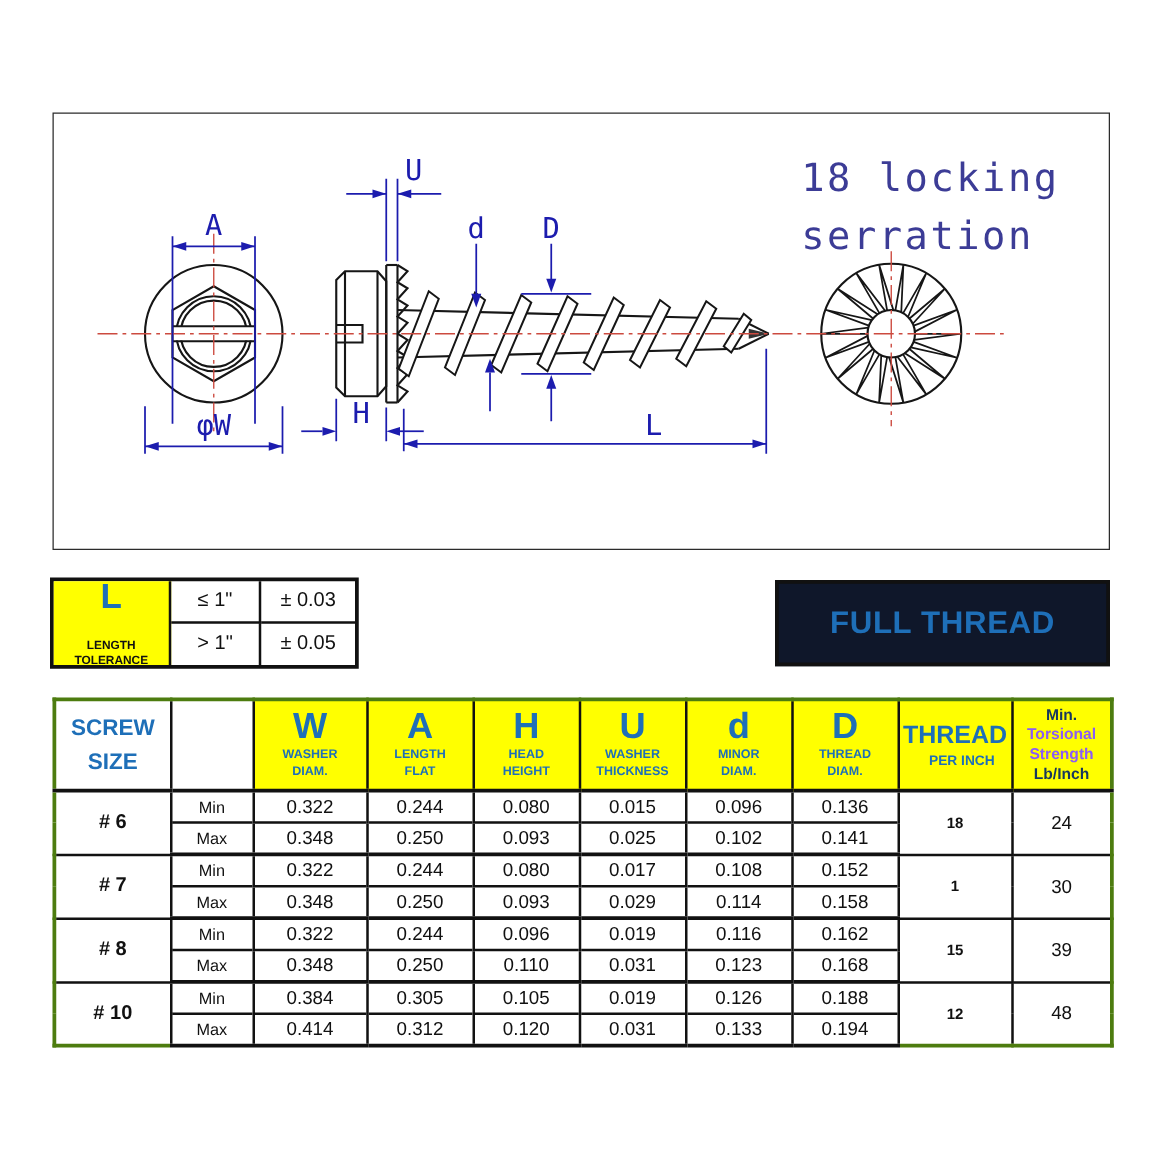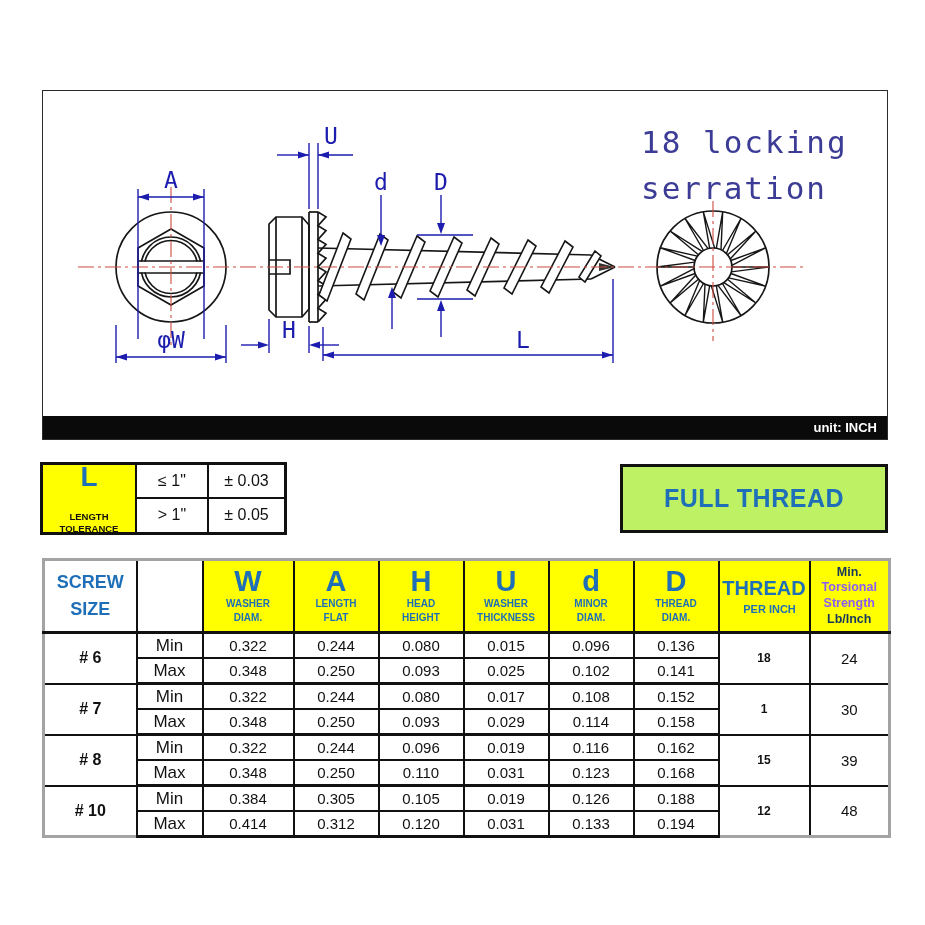--- a/index.html
+++ b/index.html
@@ -32,46 +32,46 @@
   .tol-symbol { color:#1e6fb8; font-size:28px; font-weight:bold; line-height:1; }
   .tol-caption { font-size:9.5px; font-weight:bold; color:#111; margin-top:20px; line-height:1.25; text-align:center; }
   .tol-grid { flex:1; display:grid; grid-template-columns:72px 1fr; grid-template-rows:1fr 1fr; }
   .tol-cell { display:flex; align-items:center; justify-content:center; font-size:16px; color:#111; }
   .tol-cell.bb { border-bottom:2px solid #111; }
   .tol-cell.br { border-right:2px solid #111; }
 
   
   .full-thread {
     position:absolute; left:620px; top:464px; width:268px; height:69px;
-    background:#bef264; border:3px solid #111; box-sizing:border-box;
+    background:#0f172a; border:3px solid #111; box-sizing:border-box;
     display:flex; align-items:center; justify-content:center;
     color:#1e6fb8; font-weight:bold; font-size:25px; letter-spacing:0.5px;
   }
 
   
   table.spec {
     position:absolute; left:42px; top:558px; width:846px;
-    border-collapse:collapse; table-layout:fixed; border:3px solid #a3a3a3;
+    border-collapse:collapse; table-layout:fixed; border:3px solid #4d7c0f;
     background:#fff;
   }
   table.spec th, table.spec td {
     border:2px solid #111; text-align:center; vertical-align:middle; padding:0;
   }
   table.spec thead th { border-bottom:3px solid #111; height:70px; }
   .yhead { background:#ffff00; }
   .sym { color:#1e6fb8; font-size:29px; font-weight:bold; line-height:1.05; }
   .sublabel { color:#1e6fb8; font-size:10px; font-weight:bold; line-height:1.45; }
   .size-head { color:#1e6fb8; font-size:18px; font-weight:bold; line-height:1.5; }
   .thread-head { color:#1e6fb8; font-size:20px; font-weight:bold; line-height:1.1; }
   .thread-sub { color:#1e6fb8; font-size:11px; font-weight:bold; margin-top:4px;padding-left:11px; }
   .tors-line { color:#17375e; font-size:12.5px; line-height:1.25; }
   .tors-line.bold { color:#8b5cf6; font-weight:bold; }
   td.val { font-size:15px; height:23px; }
   td.size-cell { font-size:16px; font-weight:bold; }
-  td.mm { font-size:17px; }
+  td.mm { font-size:13px; }
   td.thread-val { font-size:12px; font-weight:bold; }
   td.tors-val { font-size:15px; }
   tr.rmin td.thin { border-bottom:1px solid #111; }
   tr.rmax td { border-bottom:3px solid #111; }
 </style>
 </head>
 <body>
 
 <div class="page">
 
@@ -188,23 +188,20 @@
         <text x="246" y="247">H</text>
         <text x="480" y="257">L</text>
       </g>
 
       <g font-family="DejaVu Sans Mono, monospace" font-size="31" fill="#3c3c96" letter-spacing="2">
         <text x="598" y="62">18 locking</text>
         <text x="598" y="108">serration</text>
       </g>
     </svg>
 
-    <div class="unit-bar">
-      <span>unit: INCH</span>
-    </div>
   </div>
 
   <div class="tol-table">
     <div class="tol-left">
       <div class="tol-symbol">L</div>
       <div class="tol-caption">
         <div>LENGTH</div>
         <div>TOLERANCE</div>
       </div>
     </div>

